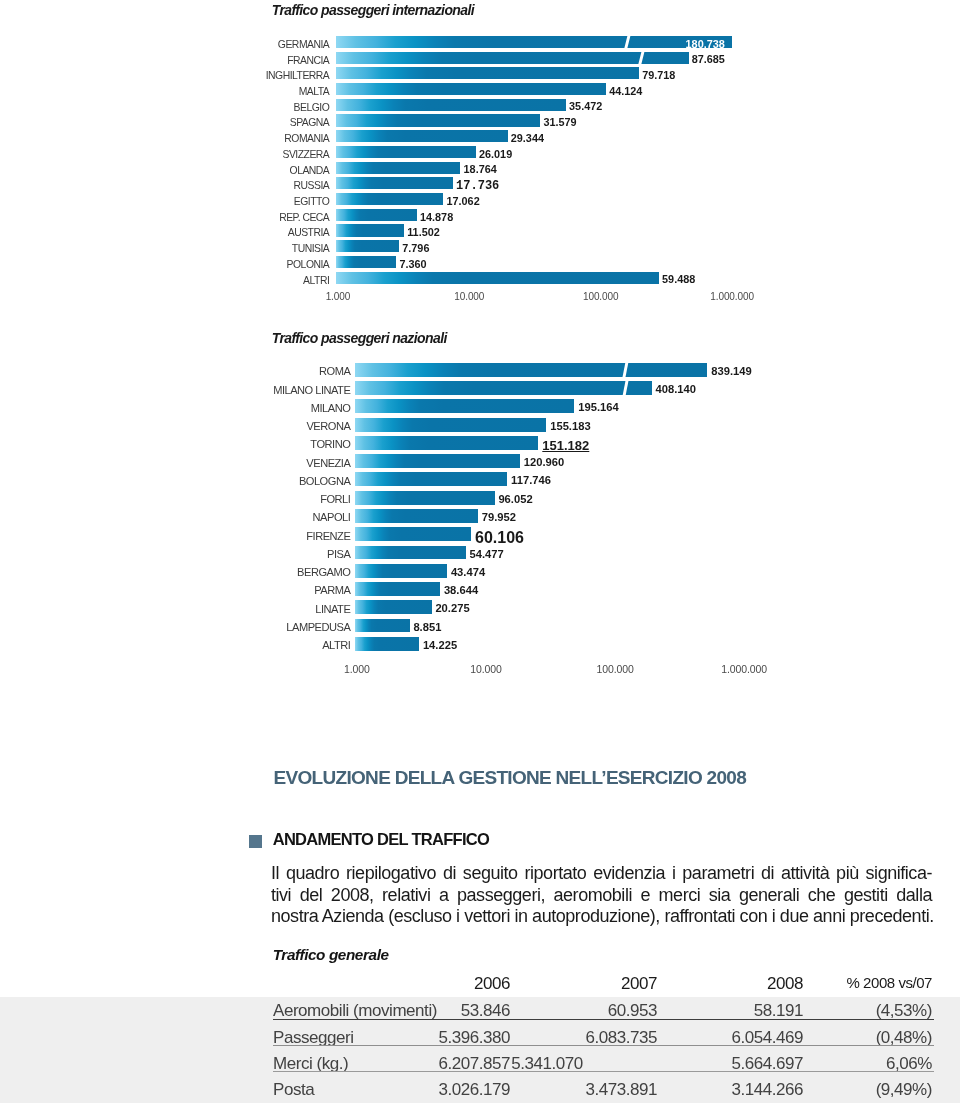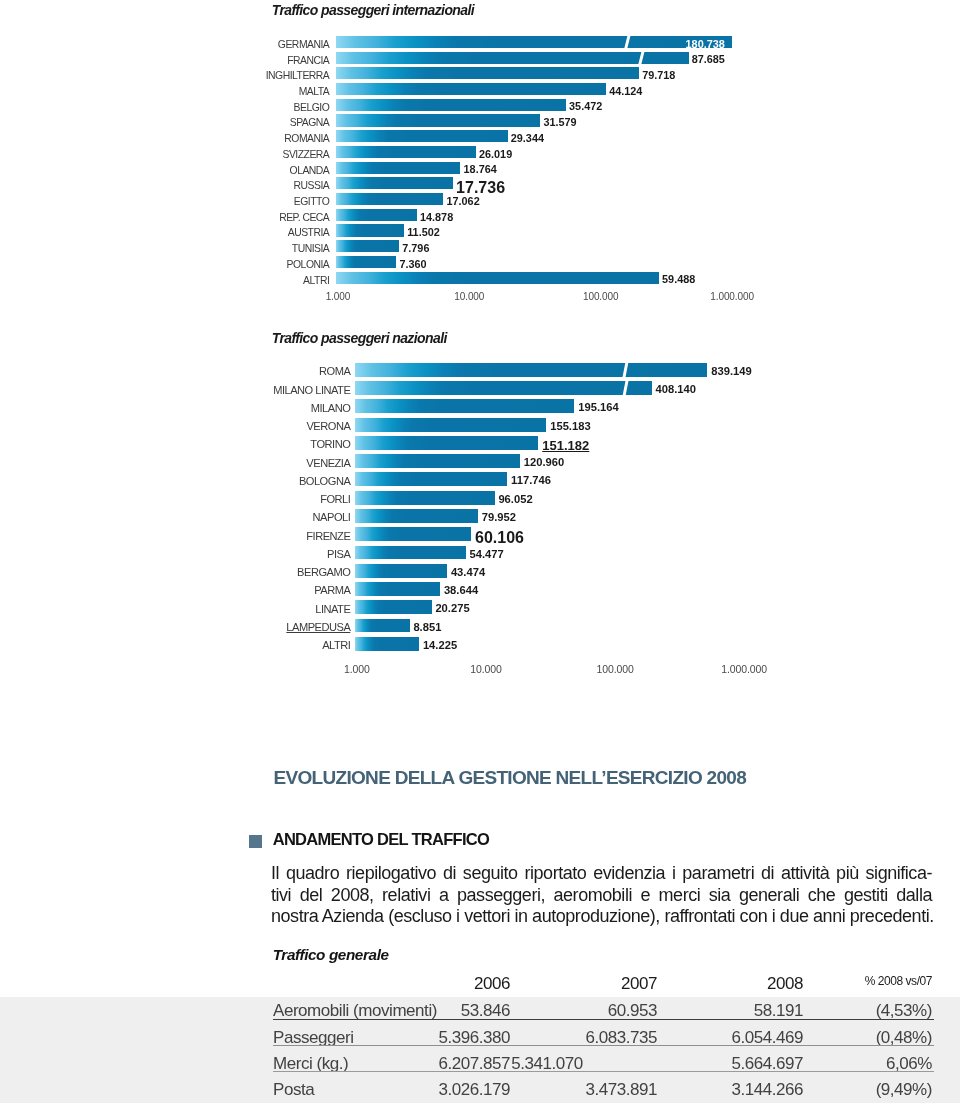--- a/index.html
+++ b/index.html
@@ -59,21 +59,21 @@
       <div class="bar" style="left:336px;top:130.12px;width:171.60000000000002px;height:12.2px;"></div>
       <div class="val" style="left:510.8px;top:131.92000000000002px;font-size:10.85px;letter-spacing:0px;">29.344</div>
       <div class="cat" style="left:129.3px;top:148.84px;width:200px;font-size:10.4px;letter-spacing:-0.5px;">SVIZZERA</div>
       <div class="bar" style="left:336px;top:145.84px;width:139.8px;height:12.2px;"></div>
       <div class="val" style="left:479px;top:147.64000000000001px;font-size:10.85px;letter-spacing:0px;">26.019</div>
       <div class="cat" style="left:129.3px;top:164.56px;width:200px;font-size:10.4px;letter-spacing:-0.5px;">OLANDA</div>
       <div class="bar" style="left:336px;top:161.56px;width:124.39999999999998px;height:12.2px;"></div>
       <div class="val" style="left:463.59999999999997px;top:163.36px;font-size:10.85px;letter-spacing:0px;">18.764</div>
       <div class="cat" style="left:129.3px;top:180.28000000000003px;width:200px;font-size:10.4px;letter-spacing:-0.5px;">RUSSIA</div>
       <div class="bar" style="left:336px;top:177.28000000000003px;width:116.89999999999998px;height:12.2px;"></div>
-      <div class="val" style="left:456.09999999999997px;top:179.08000000000004px;font-size:16px;letter-spacing:0px;">17.736</div>
+      <div class="val" style="left:456.09999999999997px;top:179.08000000000004px;font-size:12px;letter-spacing:0px;font-family:Liberation Mono, monospace;">17.736</div>
       <div class="cat" style="left:129.3px;top:196px;width:200px;font-size:10.4px;letter-spacing:-0.5px;">EGITTO</div>
       <div class="bar" style="left:336px;top:193px;width:107.30000000000001px;height:12.2px;"></div>
       <div class="val" style="left:446.5px;top:194.8px;font-size:10.85px;letter-spacing:0px;">17.062</div>
       <div class="cat" style="left:129.3px;top:211.72000000000003px;width:200px;font-size:10.4px;letter-spacing:-0.5px;">REP. CECA</div>
       <div class="bar" style="left:336px;top:208.72000000000003px;width:80.80000000000001px;height:12.2px;"></div>
       <div class="val" style="left:420px;top:210.52000000000004px;font-size:10.85px;letter-spacing:0px;">14.878</div>
       <div class="cat" style="left:129.3px;top:227.44px;width:200px;font-size:10.4px;letter-spacing:-0.5px;">AUSTRIA</div>
       <div class="bar" style="left:336px;top:224.44px;width:68px;height:12.2px;"></div>
       <div class="val" style="left:407.2px;top:226.24px;font-size:10.85px;letter-spacing:0px;">11.502</div>
       <div class="cat" style="left:129.3px;top:243.16000000000003px;width:200px;font-size:10.4px;letter-spacing:-0.5px;">TUNISIA</div>
@@ -130,21 +130,21 @@
       <div class="val" style="left:469.5px;top:547.5px;font-size:11.2px;letter-spacing:0px;">54.477</div>
       <div class="cat" style="left:150.3px;top:566.16px;width:200px;font-size:11.1px;letter-spacing:-0.5px;">BERGAMO</div>
       <div class="bar" style="left:355px;top:563.76px;width:92px;height:13.9px;"></div>
       <div class="val" style="left:450.9px;top:565.76px;font-size:11.2px;letter-spacing:0px;">43.474</div>
       <div class="cat" style="left:150.3px;top:584.42px;width:200px;font-size:11.1px;letter-spacing:-0.5px;">PARMA</div>
       <div class="bar" style="left:355px;top:582.02px;width:85px;height:13.9px;"></div>
       <div class="val" style="left:443.9px;top:584.02px;font-size:11.2px;letter-spacing:0px;">38.644</div>
       <div class="cat" style="left:150.3px;top:602.68px;width:200px;font-size:11.1px;letter-spacing:-0.5px;">LINATE</div>
       <div class="bar" style="left:355px;top:600.28px;width:76.5px;height:13.9px;"></div>
       <div class="val" style="left:435.4px;top:602.28px;font-size:11.2px;letter-spacing:0px;">20.275</div>
-      <div class="cat" style="left:150.3px;top:620.9399999999999px;width:200px;font-size:11.1px;letter-spacing:-0.5px;text-decoration:underline;">LAMPEDUSA</div>
+      <div class="cat" style="left:150.3px;top:620.9399999999999px;width:200px;font-size:11.1px;letter-spacing:-0.5px;">LAMPEDUSA</div>
       <div class="bar" style="left:355px;top:618.54px;width:54.5px;height:13.9px;"></div>
       <div class="val" style="left:413.4px;top:620.54px;font-size:11.2px;letter-spacing:0px;">8.851</div>
       <div class="cat" style="left:150.3px;top:639.1999999999999px;width:200px;font-size:11.1px;letter-spacing:-0.5px;">ALTRI</div>
       <div class="bar" style="left:355px;top:636.8px;width:64px;height:13.9px;"></div>
       <div class="val" style="left:422.9px;top:638.8px;font-size:11.2px;letter-spacing:0px;">14.225</div>
       <div class="axlab" style="left:306.9px;top:663px;width:100px;font-size:10.5px;letter-spacing:-0.1px;">1.000</div>
       <div class="axlab" style="left:436px;top:663px;width:100px;font-size:10.5px;letter-spacing:-0.1px;">10.000</div>
       <div class="axlab" style="left:565.0999999999999px;top:663px;width:100px;font-size:10.5px;letter-spacing:-0.1px;">100.000</div>
       <div class="axlab" style="left:694.1999999999999px;top:663px;width:100px;font-size:10.5px;letter-spacing:-0.1px;">1.000.000</div>
     </div>
@@ -160,21 +160,21 @@
       <div class="pline" style="">nostra Azienda (escluso i vettori in autoproduzione), raffrontati con i due anni precedenti.</div>
     </div>
 
   <div class="sub" style="left:272.7px;top:946px;font-size:15.3px;letter-spacing:-0.4px;">Traffico generale</div>
 
   <div id="table">
       <div class="tbl-bg" style="left:0px;top:996.5px;width:960px;height:107px;"></div>
       <div class="th" style="left:290px;top:973.6px;width:220px;text-align:right;font-size:17px;letter-spacing:-0.45px;">2006</div>
       <div class="th" style="left:437px;top:973.6px;width:220px;text-align:right;font-size:17px;letter-spacing:-0.45px;">2007</div>
       <div class="th" style="left:583px;top:973.6px;width:220px;text-align:right;font-size:17px;letter-spacing:-0.45px;">2008</div>
-      <div class="th" style="left:712px;top:973.6px;width:220px;text-align:right;font-size:12px;letter-spacing:-0.45px;">% 2008 vs/07</div>
+      <div class="th" style="left:712px;top:973.6px;width:220px;text-align:right;font-size:15px;letter-spacing:-0.45px;">% 2008 vs/07</div>
       <div class="td" style="left:273px;top:1001.3px;font-size:17px;letter-spacing:-0.45px;">Aeromobili (movimenti)</div>
       <div class="td" style="left:290px;top:1001.3px;width:220px;text-align:right;font-size:17px;letter-spacing:-0.45px;">53.846</div>
       <div class="td" style="left:437px;top:1001.3px;width:220px;text-align:right;font-size:17px;letter-spacing:-0.45px;">60.953</div>
       <div class="td" style="left:583px;top:1001.3px;width:220px;text-align:right;font-size:17px;letter-spacing:-0.45px;">58.191</div>
       <div class="td" style="left:712px;top:1001.3px;width:220px;text-align:right;font-size:17px;letter-spacing:-0.45px;">(4,53%)</div>
       <div class="rule" style="left:273px;top:1019.3px;width:661px;background:#3d3d3d;"></div>
       <div class="td" style="left:273px;top:1027.6px;font-size:17px;letter-spacing:-0.45px;">Passeggeri</div>
       <div class="td" style="left:290px;top:1027.6px;width:220px;text-align:right;font-size:17px;letter-spacing:-0.45px;">5.396.380</div>
       <div class="td" style="left:437px;top:1027.6px;width:220px;text-align:right;font-size:17px;letter-spacing:-0.45px;">6.083.735</div>
       <div class="td" style="left:583px;top:1027.6px;width:220px;text-align:right;font-size:17px;letter-spacing:-0.45px;">6.054.469</div>

